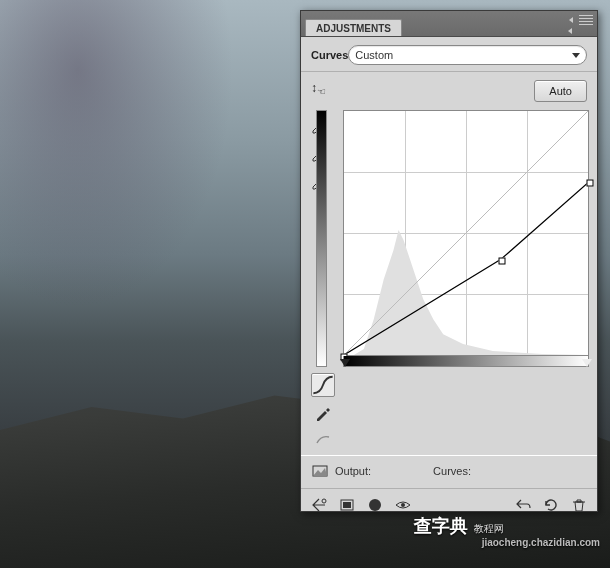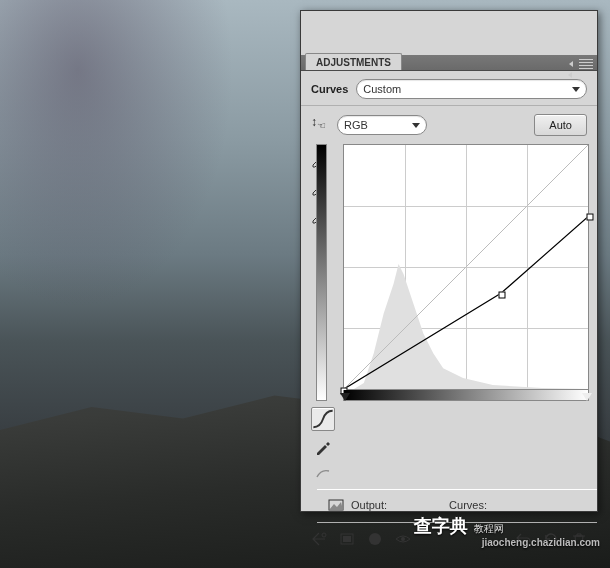--- a/index.html
+++ b/index.html
@@ -4,29 +4,29 @@
 <style>
 * { box-sizing: border-box; margin: 0; padding: 0; font-family: Tahoma, Arial, sans-serif; }
 body { width: 610px; height: 568px; position: relative; overflow: hidden; background: #000; }
 
 .bg { position: absolute; inset: 0; background: linear-gradient(180deg, #a9b8c0 0%, #8a9aa2 25%, #6b7a82 45%, #4a5458 60%, #3a4044 75%, #2a3034 88%, #1a1e22 100%); }
 .bg::before { content:""; position:absolute; left:0; top:0; width:260px; height:350px; background: radial-gradient(ellipse at 30% 20%, rgba(80,70,90,0.5), transparent 60%); }
 .bg::after { content:""; position:absolute; left:0; bottom:0; right:0; height:230px; background: linear-gradient(175deg, transparent 0%, #3a3c3a 30%, #2a2c2a 60%, #1a1c1a 100%); clip-path: polygon(0 40%, 15% 30%, 30% 35%, 45% 25%, 60% 30%, 75% 40%, 90% 35%, 100% 45%, 100% 100%, 0 100%); }
 
 .panel { position: absolute; top: 10px; left: 300px; width: 298px; height: 502px; background: #d6d6d6; box-shadow: 2px 2px 8px rgba(0,0,0,0.5); border: 1px solid #3a3a3a; }
 
-.tabbar { height: 16px; background: linear-gradient(#787878, #6a6a6a); display: flex; align-items: flex-end; padding: 0 4px; border-bottom: 1px solid #4a4a4a; position: relative; margin-top: 44px; }
+.tabbar { height: 26px; background: linear-gradient(#787878, #6a6a6a); display: flex; align-items: flex-end; padding: 0 4px; border-bottom: 1px solid #4a4a4a; position: relative; }
 .tab { background: #d6d6d6; padding: 3px 10px 2px; font-size: 10px; font-weight: bold; color: #333; border-radius: 2px 2px 0 0; border: 1px solid #888; border-bottom: none; }
 .tab-extras { position:absolute; right:4px; top:4px; display:flex; gap:6px; align-items:center; }
 .arrow-left { width:0; height:0; border-top:3px solid transparent; border-bottom:3px solid transparent; border-right:4px solid #ccc; }
 .arrow-left.dbl::after { content:""; display:inline-block; width:0; height:0; border-top:3px solid transparent; border-bottom:3px solid transparent; border-right:4px solid #ccc; margin-left:-1px; }
 .menu-lines { width:14px; display:flex; flex-direction:column; gap:2px; }
 .menu-lines span { height:1px; background:#ccc; }
 
-.preset-row { display:flex; align-items:center; padding: 8px 10px 6px; gap:8px; border-bottom: 1px solid #b0b0b0; }
+.preset-row { display:flex; align-items:center; padding: 8px 10px 6px; border-bottom: 1px solid #b0b0b0; }
 .preset-row .lbl { font-size:11px; font-weight:bold; color:#222; }
 .combo { flex:1; background:#fff; border:1px solid #888; border-radius:10px; height:20px; display:flex; align-items:center; padding: 0 6px; font-size:11px; color:#333; position:relative; box-shadow: inset 0 1px 1px rgba(0,0,0,0.1); }
 .combo .tri { position:absolute; right:6px; width:0; height:0; border-left:4px solid transparent; border-right:4px solid transparent; border-top:5px solid #333; }
 
 .controls-row { display:flex; align-items:center; padding: 8px 10px; gap:8px; }
 .combo.sm { flex:0 0 90px; }
 .btn { background: linear-gradient(#f0f0f0,#d8d8d8); border:1px solid #888; border-radius:3px; height:22px; padding:0 14px; font-size:11px; color:#222; box-shadow: 0 1px 0 #fff inset; }
 .spacer { flex:1; }
 
 .scrub { width:18px; height:18px; position:relative; }
@@ -49,21 +49,21 @@
 .grid-h2 { top:50%; left:0; right:0; height:1px; }
 .grid-h3 { top:75%; left:0; right:0; height:1px; }
 .diag { position:absolute; inset:0; }
 .histo { position:absolute; left:0; right:0; bottom:0; height:100%; }
 .gradH { height:11px; margin-left:0; width:246px; background:linear-gradient(90deg,#000,#fff); border:1px solid #888; border-top:none; position:relative; }
 .tri-slider { position:absolute; bottom:-1px; width:0; height:0; border-left:5px solid transparent; border-right:5px solid transparent; }
 .tri-b { border-top:8px solid #222; left:-4px; }
 .tri-w { border-top:8px solid #eee; right:-4px; }
 .tri-w::after { content:""; position:absolute; left:-5px; top:-8px; width:0;height:0; border-left:5px solid transparent; border-right:5px solid transparent; border-top:8px solid #888; z-index:-1; }
 
-.io-row { display:flex; align-items:center; padding: 6px 10px 8px; gap:6px; font-size:11px; color:#333; border-top:1px solid #fff; border-bottom:1px solid #b0b0b0;margin-left:16px; }
+.io-row { display:flex; align-items:center; padding: 6px 10px 8px; gap:6px; font-size:11px; color:#333; border-top:1px solid #fff; border-bottom:1px solid #b0b0b0; }
 .io-row .small-ico { width:18px; height:18px; }
 
 .bottom-row { display:flex; align-items:center; padding: 6px 8px; gap:8px; }
 .ico { width:20px; height:20px; display:flex; align-items:center; justify-content:center; color:#333; }
 .ico svg { width:16px; height:16px; }
 .sep { flex:1; }
 
 .toolcol2 { width:28px; display:flex; flex-direction:column; gap:6px; align-items:center; padding-top:2px; }
 .sel-btn { width:24px; height:24px; border:1px solid #888; background:#eaeaea; border-radius:2px; display:flex; align-items:center; justify-content:center; box-shadow: inset 0 1px 0 #fff; }
 
@@ -99,24 +99,20 @@
   <div class="preset-row">
     <span class="lbl">Curves</span>
     <div class="combo">
       <span>Custom</span>
       <span class="tri"></span>
     </div>
   </div>
 
   <div class="controls-row">
     <div class="scrub"></div>
-    <div class="combo sm">
-      <span>RGB</span>
-      <span class="tri"></span>
-    </div>
     <div class="spacer"></div>
     <button class="btn">Auto</button>
   </div>
 
   <div class="main-area">
     <div class="toolcol">
       <div class="eyedrop">
         <svg viewBox="0 0 18 18">
             <path d="M3 15 L11 7 L13 9 L5 17 L3 17 Z" fill="none" stroke="#333" stroke-width="1"></path>
             <circle cx="13" cy="5" r="2" fill="#333"></circle>

